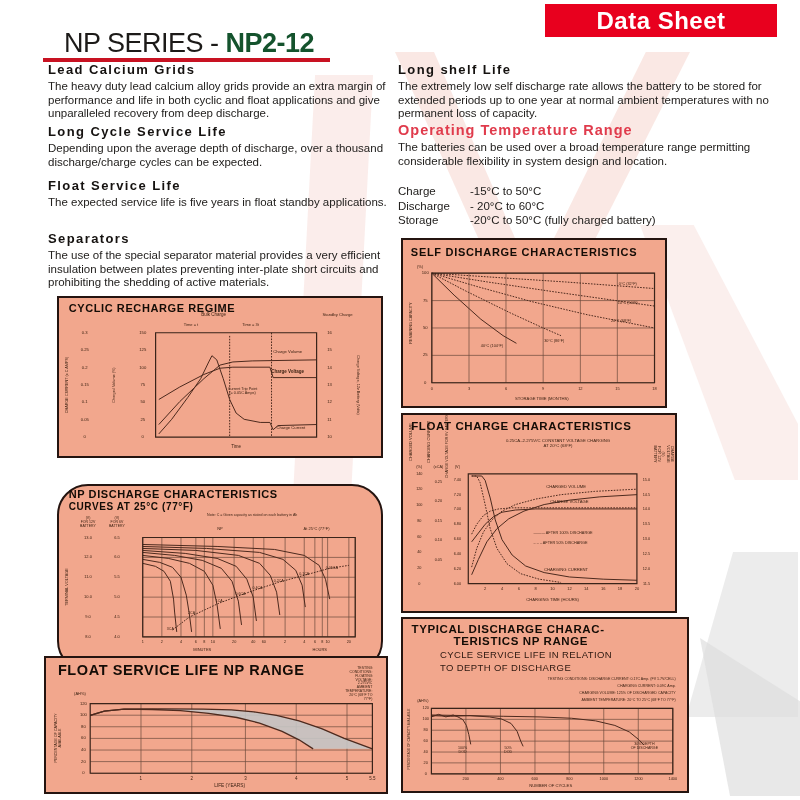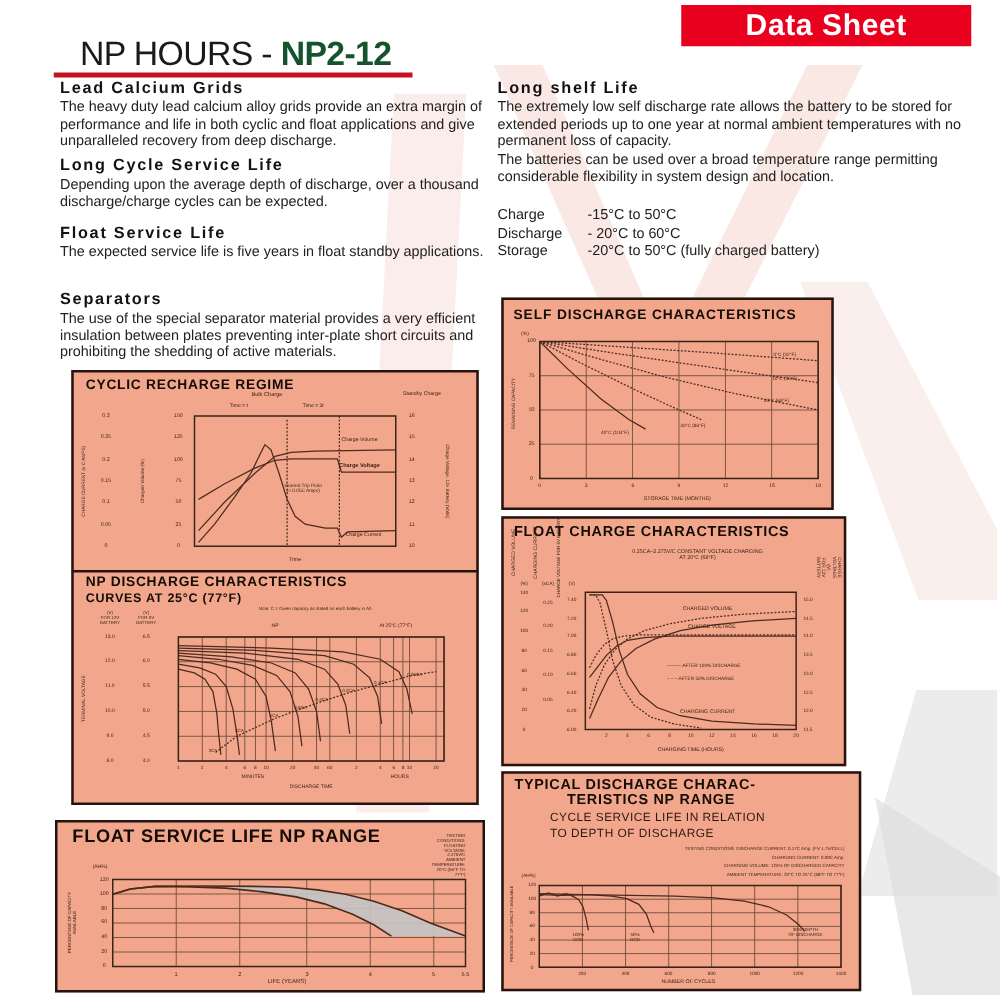--- a/index.html
+++ b/index.html
@@ -30,21 +30,21 @@
   <div class="wm" style="left:520px;top:52px;width:170px;height:255px;background:#f6d8d2;opacity:.6;clip-path:polygon(74% 0,100% 0,24% 100%,0 100%);"></div>
   <div class="wm" style="left:640px;top:225px;width:158px;height:255px;background:#f8dfdb;opacity:.5;clip-path:polygon(0 0,34% 0,100% 78%,100% 100%,60% 100%);"></div>
   <div class="wm" style="left:686px;top:552px;width:112px;height:165px;background:#e4e4e4;opacity:.7;clip-path:polygon(42% 0,100% 0,100% 100%,0 100%);"></div>
   <div class="wm" style="left:700px;top:638px;width:100px;height:158px;background:#dedede;opacity:.7;clip-path:polygon(0 0,100% 40%,100% 100%,30% 100%);"></div>
 
   <div class="banner">
     <span>Data Sheet</span>
   </div>
 
   <div class="doctitle">
-    <span class="t1">NP HOURS - </span><span class="t2">NP2-12</span>
+    <span class="t1">NP SERIES - </span><span class="t2">NP2-12</span>
   </div>
   <div class="rule"></div>
 
   <div class="tb" style="left:48px;top:62px;width:345px;">
     <h3>Lead Calcium Grids</h3>
     <p>The heavy duty lead calcium alloy grids provide an extra margin of performance and life in both cyclic and float applications and give unparalleled recovery from deep discharge.</p>
   </div>
   <div class="tb" style="left:48px;top:124px;width:345px;">
     <h3>Long Cycle Service Life</h3>
     <p>Depending upon the average depth of discharge, over a thousand discharge/charge cycles can be expected.</p>
@@ -56,20 +56,21 @@
   <div class="tb" style="left:48px;top:231px;width:345px;">
     <h3>Separators</h3>
     <p>The use of the special separator material provides a very efficient insulation between plates preventing inter-plate short circuits and prohibiting the shedding of active materials.</p>
   </div>
 
   <div class="tb" style="left:398px;top:62px;width:388px;">
     <h3>Long shelf Life</h3>
     <p>The extremely low self discharge rate allows the battery to be stored for extended periods up to one year at normal ambient temperatures with no permanent loss of capacity.</p>
   </div>
   <div class="tb" style="left:398px;top:122px;width:388px;">
+    <h3 class="red">Operating Temperature Range</h3>
     <p>The batteries can be used over a broad temperature range permitting considerable flexibility in system design and location.</p>
     <div style="margin-top:16px;">
       <div class="trow">
         <span class="lb">Charge</span>
         <span>-15°C to 50°C</span>
       </div>
       <div class="trow">
         <span class="lb">Discharge</span>
         <span>- 20°C to 60°C</span>
       </div>
@@ -118,21 +119,21 @@
       <span class="cl" style="left: 86.5%; top: 11%; font-size: 4.2px; white-space: nowrap; transform: translate(-50%, -50%);">Standby Charge</span>
       <span class="cl" style="left: 41%; top: 17%; font-size: 4px; white-space: nowrap; transform: translate(-50%, -50%);">Time = t</span>
       <span class="cl" style="left: 59.5%; top: 17%; font-size: 4px; white-space: nowrap; transform: translate(-50%, -50%);">Time = 3t</span>
       <span class="cl" style="left: 71%; top: 34%; font-size: 4.2px; white-space: nowrap; transform: translate(-50%, -50%);">Charge Volume</span>
       <span class="cl" style="left: 71%; top: 47%; font-size: 4.5px; font-weight: bold; white-space: nowrap; transform: translate(-50%, -50%);">Charge Voltage</span>
       <span class="cl" style="left: 72%; top: 82%; font-size: 4.2px; white-space: nowrap; transform: translate(-50%, -50%);">Charge Current</span>
       <span class="cl" style="left: 57%; top: 59%; font-size: 3.8px; white-space: pre-line; transform: translate(-50%, -50%);">Current Trip Point
 (= 0.05C Amps)</span>
       <span class="cl" style="left: 55%; top: 94%; font-size: 4.5px; white-space: nowrap; transform: translate(-50%, -50%);">Time</span>
     </div>
-  <div class="chart" style="left:57px;top:456px;width:326px;height:188px;">
+  <div class="chart" style="left:57px;top:484px;width:326px;height:188px;border-radius:31px;">
       <svg viewBox="0 0 100 100" preserveAspectRatio="none" style="position: absolute; inset: 0px; width: 100%; height: 100%;">
         <line x1="26" y1="28" x2="26" y2="82" stroke="#6b4a3c" stroke-width="0.7" vector-effect="non-scaling-stroke"></line>
         <line x1="31.94" y1="28" x2="31.94" y2="82" stroke="#6b4a3c" stroke-width="0.7" vector-effect="non-scaling-stroke"></line>
         <line x1="37.88" y1="28" x2="37.88" y2="82" stroke="#6b4a3c" stroke-width="0.7" vector-effect="non-scaling-stroke"></line>
         <line x1="42.5" y1="28" x2="42.5" y2="82" stroke="#6b4a3c" stroke-width="0.7" vector-effect="non-scaling-stroke"></line>
         <line x1="45.14" y1="28" x2="45.14" y2="82" stroke="#6b4a3c" stroke-width="0.7" vector-effect="non-scaling-stroke"></line>
         <line x1="47.78" y1="28" x2="47.78" y2="82" stroke="#6b4a3c" stroke-width="0.7" vector-effect="non-scaling-stroke"></line>
         <line x1="54.379999999999995" y1="28" x2="54.379999999999995" y2="82" stroke="#6b4a3c" stroke-width="0.7" vector-effect="non-scaling-stroke"></line>
         <line x1="60.32" y1="28" x2="60.32" y2="82" stroke="#6b4a3c" stroke-width="0.7" vector-effect="non-scaling-stroke"></line>
         <line x1="63.62" y1="28" x2="63.62" y2="82" stroke="#6b4a3c" stroke-width="0.7" vector-effect="non-scaling-stroke"></line>

